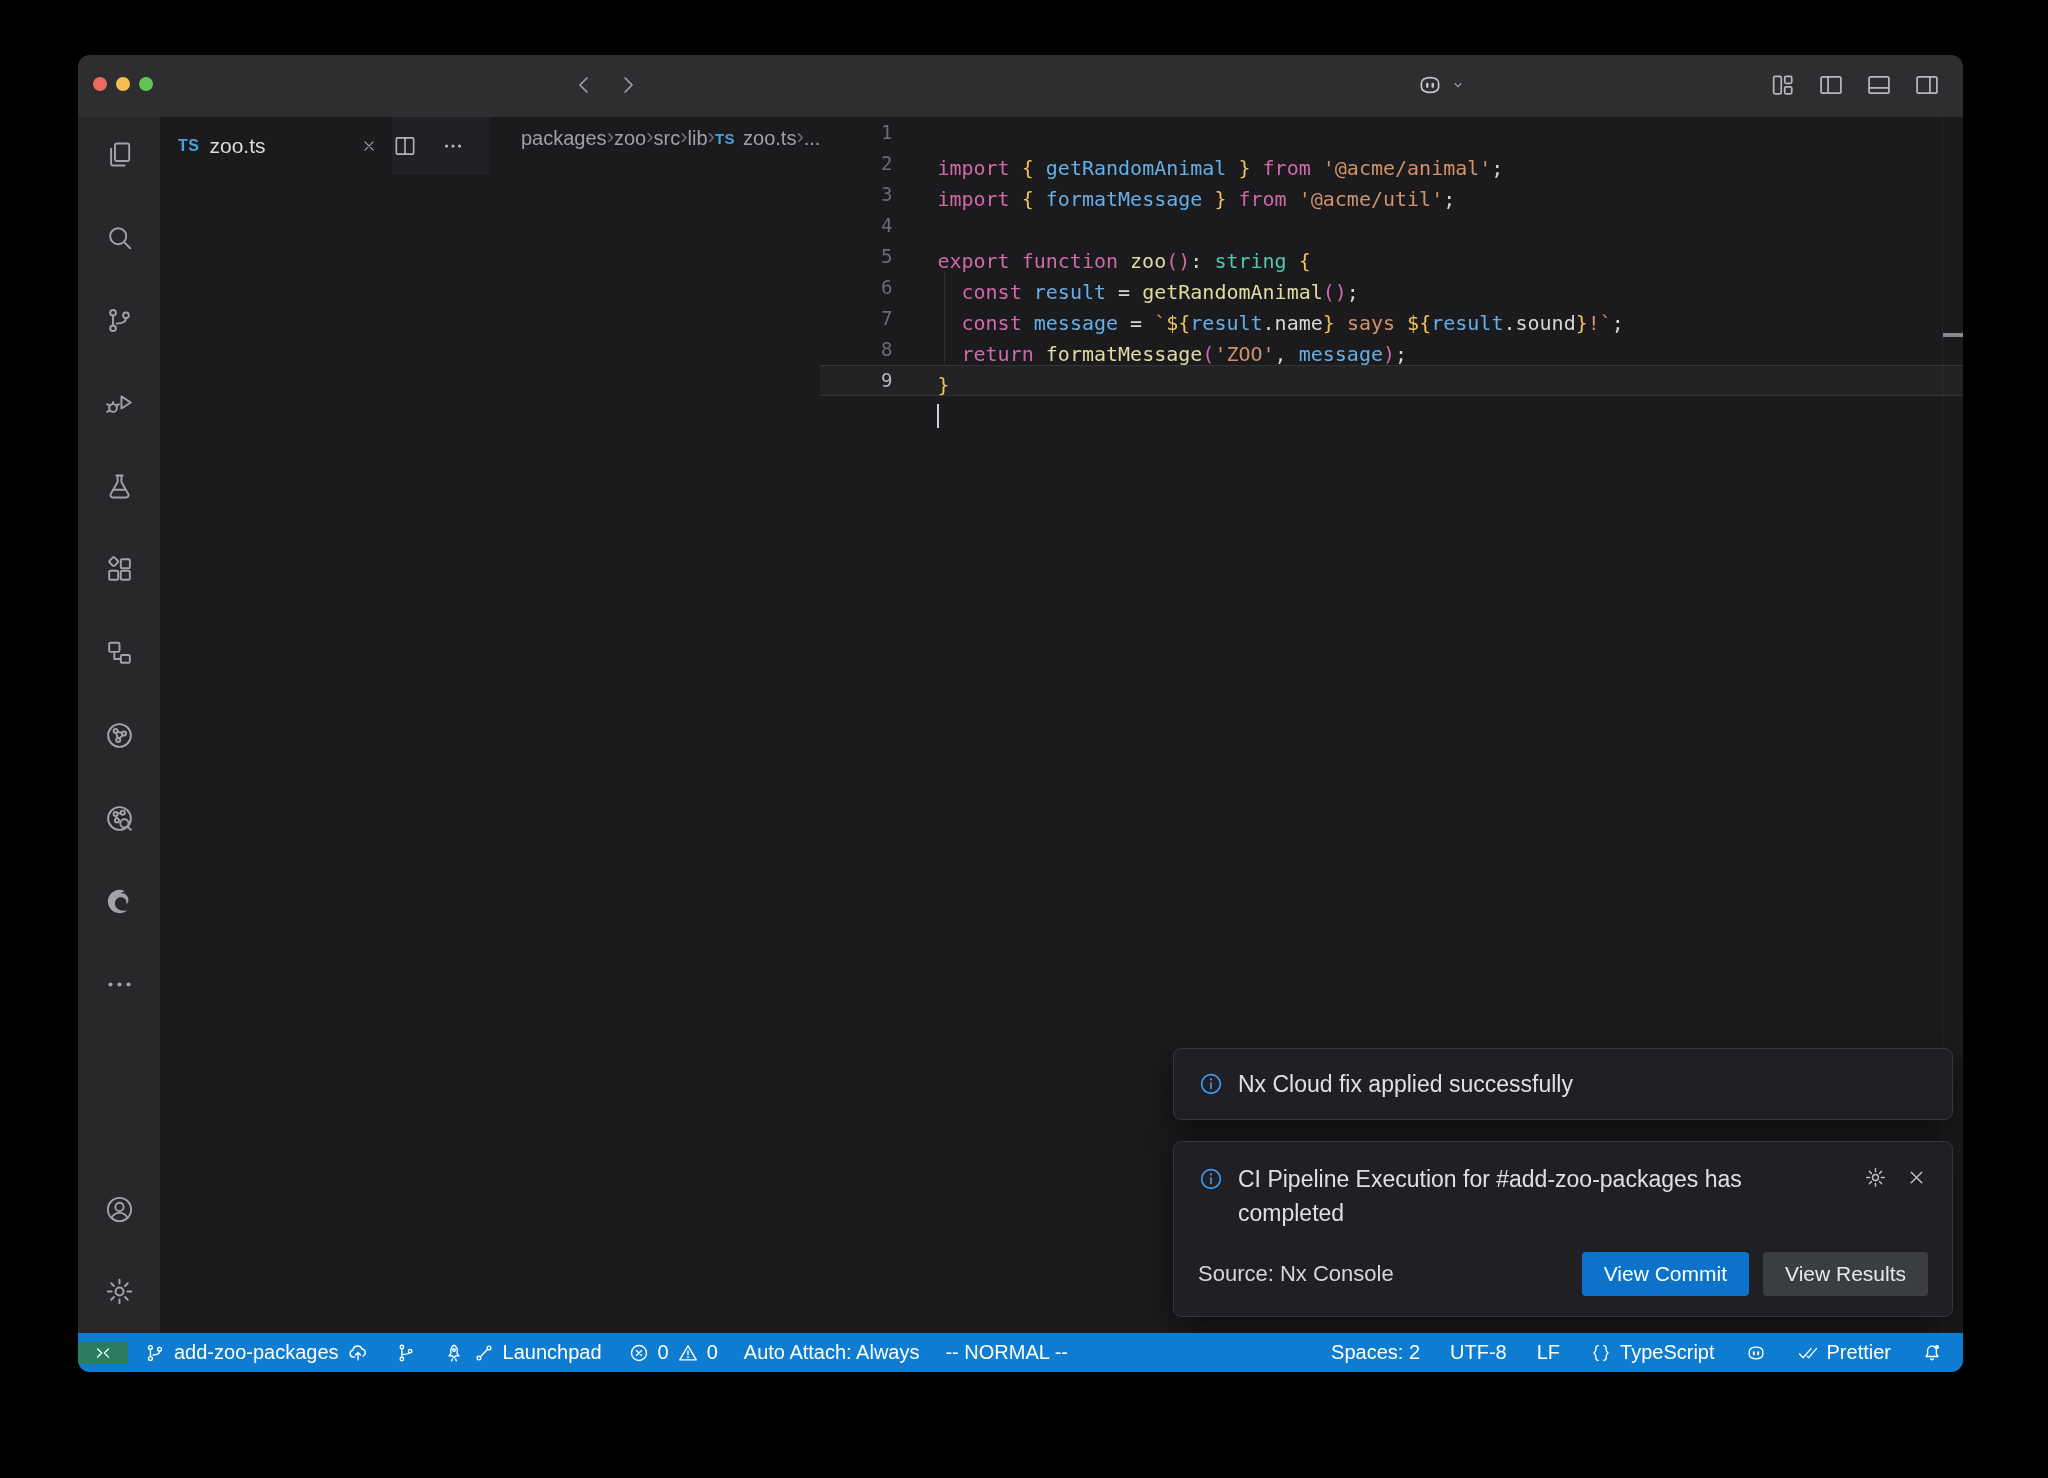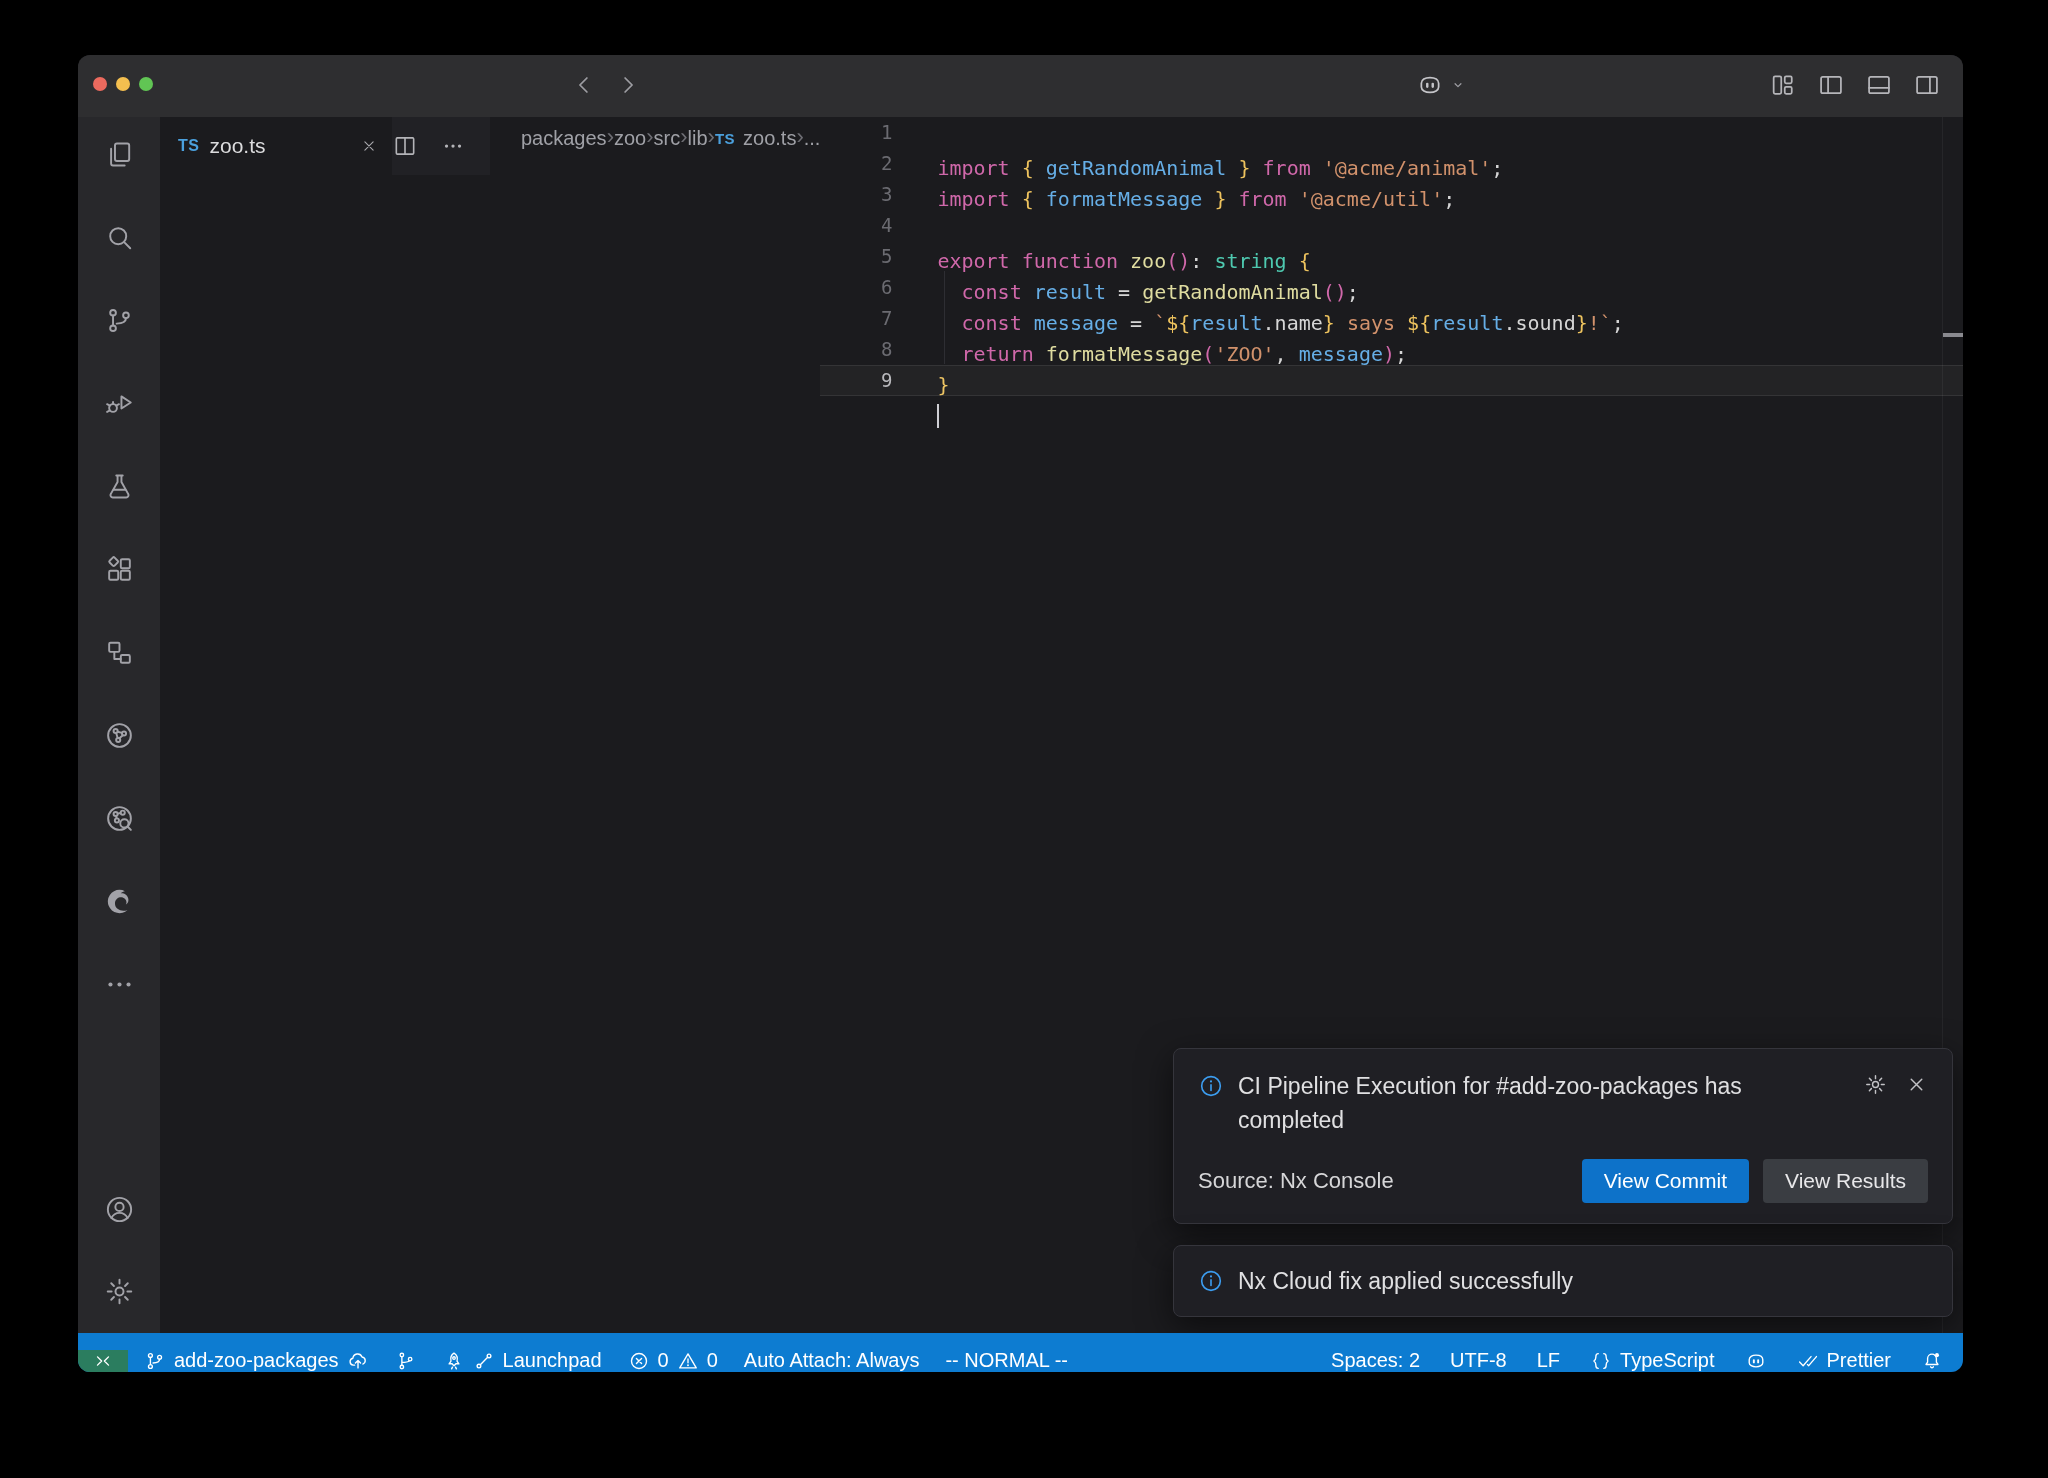--- a/index.html
+++ b/index.html
@@ -70,21 +70,21 @@
   .toast-src{font-size:22px;color:#d6d6d8;}
   .toast-btns{margin-left:auto;display:flex;gap:14px;}
   .btn{border:none;border-radius:4px;font-size:21px;padding:10px 22px;color:#fff;
        font-family:"Liberation Sans",sans-serif;cursor:pointer;}
   .btn.primary{background:var(--btn-primary);}
   .btn.secondary{background:#3a3d42;color:#e8e8ea;}
   .toast.slim{padding:18px 24px;}
   .toast.slim .toast-msg{max-width:none;}
   
   .statusbar{position:absolute;left:0;right:0;bottom:0;height:39px;background:var(--accent);
-             display:flex;align-items:flex-end;color:#fff;font-size:20px;}
+             display:flex;align-items:center;color:#fff;font-size:20px;}
   .remote{width:50px;background:var(--remote);display:flex;align-items:center;justify-content:center;flex:none;}
   .remote .icon{width:22px;height:22px;}
   .sb-left{display:flex;align-items:center;gap:26px;padding-left:16px;}
   .sb-right{margin-left:auto;display:flex;align-items:center;gap:30px;padding-right:20px;}
   .sb-item{display:flex;align-items:center;gap:8px;white-space:nowrap;}
   .sb-item .icon{width:22px;height:22px;}
   
   .icon{display:inline-flex;}
   .icon svg{width:100%;height:100%;}
   .icon svg :not([data-f]){stroke:currentColor;fill:none;stroke-width:1.5;stroke-linecap:round;stroke-linejoin:round;}
@@ -367,20 +367,32 @@
               </div>
             </div>
           <div class="indent-guide"></div>
           <div class="ruler-line"></div>
           <div class="ruler-marker"></div>
         </div>
       </div>
     </div>
 
     <div class="toasts">
+      <div class="toast slim">
+        <div class="toast-head">
+          <span class="icon info">
+              <svg viewBox="0 0 24 24">
+                <circle cx="12" cy="12" r="8.6"></circle>
+                <path d="M12 11v5.2"></path>
+                <circle data-f="1" cx="12" cy="7.8" r="1"></circle>
+              </svg>
+            </span>
+          <span class="toast-msg">Nx Cloud fix applied successfully</span>
+        </div>
+      </div>
       <div class="toast">
         <div class="toast-head">
           <span class="icon info">
               <svg viewBox="0 0 24 24">
                 <circle cx="12" cy="12" r="8.6"></circle>
                 <path d="M12 11v5.2"></path>
                 <circle data-f="1" cx="12" cy="7.8" r="1"></circle>
               </svg>
             </span>
           <span class="toast-msg">CI Pipeline Execution for #add-zoo-packages has completed</span>
@@ -399,32 +411,20 @@
           </span>
         </div>
         <div class="toast-foot">
           <span class="toast-src">Source: Nx Console</span>
           <span class="toast-btns">
             <button class="btn primary">View Commit</button>
             <button class="btn secondary">View Results</button>
           </span>
         </div>
       </div>
-      <div class="toast slim">
-        <div class="toast-head">
-          <span class="icon info">
-              <svg viewBox="0 0 24 24">
-                <circle cx="12" cy="12" r="8.6"></circle>
-                <path d="M12 11v5.2"></path>
-                <circle data-f="1" cx="12" cy="7.8" r="1"></circle>
-              </svg>
-            </span>
-          <span class="toast-msg">Nx Cloud fix applied successfully</span>
-        </div>
-      </div>
     </div>
 
     <div class="statusbar">
       <div class="remote">
         <span class="icon">
             <svg viewBox="0 0 24 24">
               <path d="M6 7.5l4.5 4.5L6 16.5M18 7.5L13.5 12l4.5 4.5"></path>
             </svg>
           </span>
       </div>

